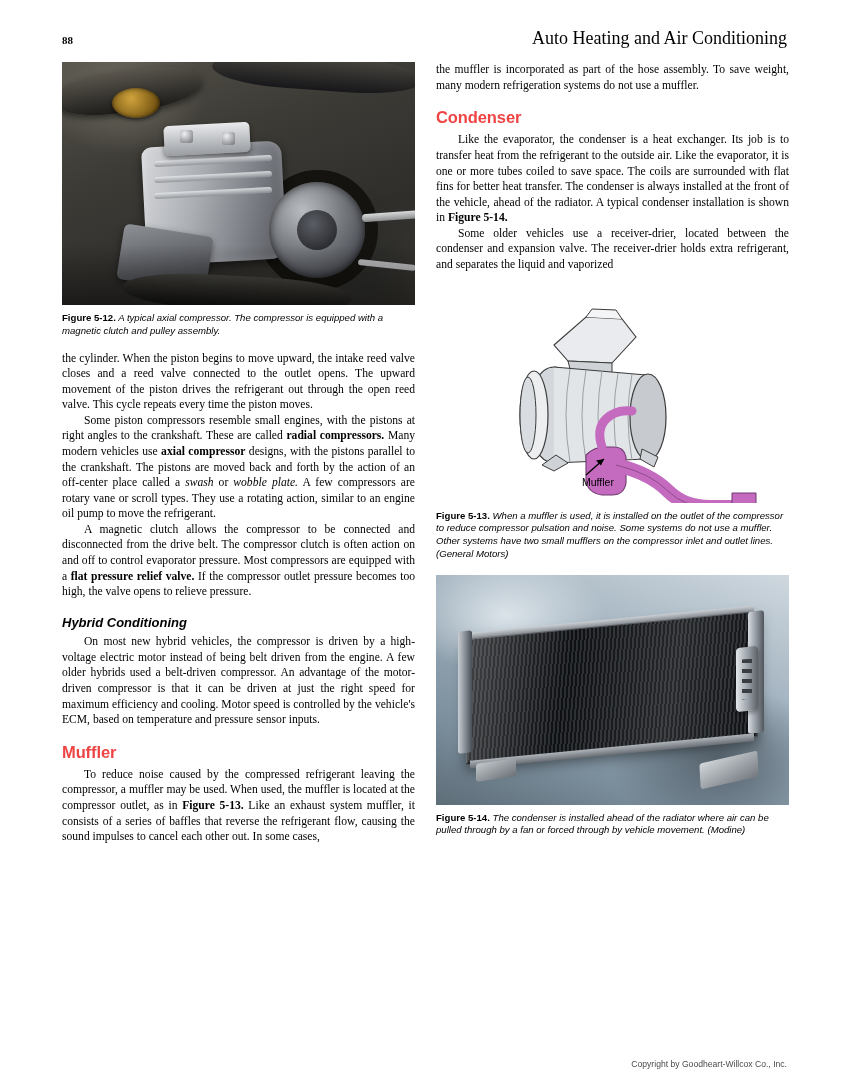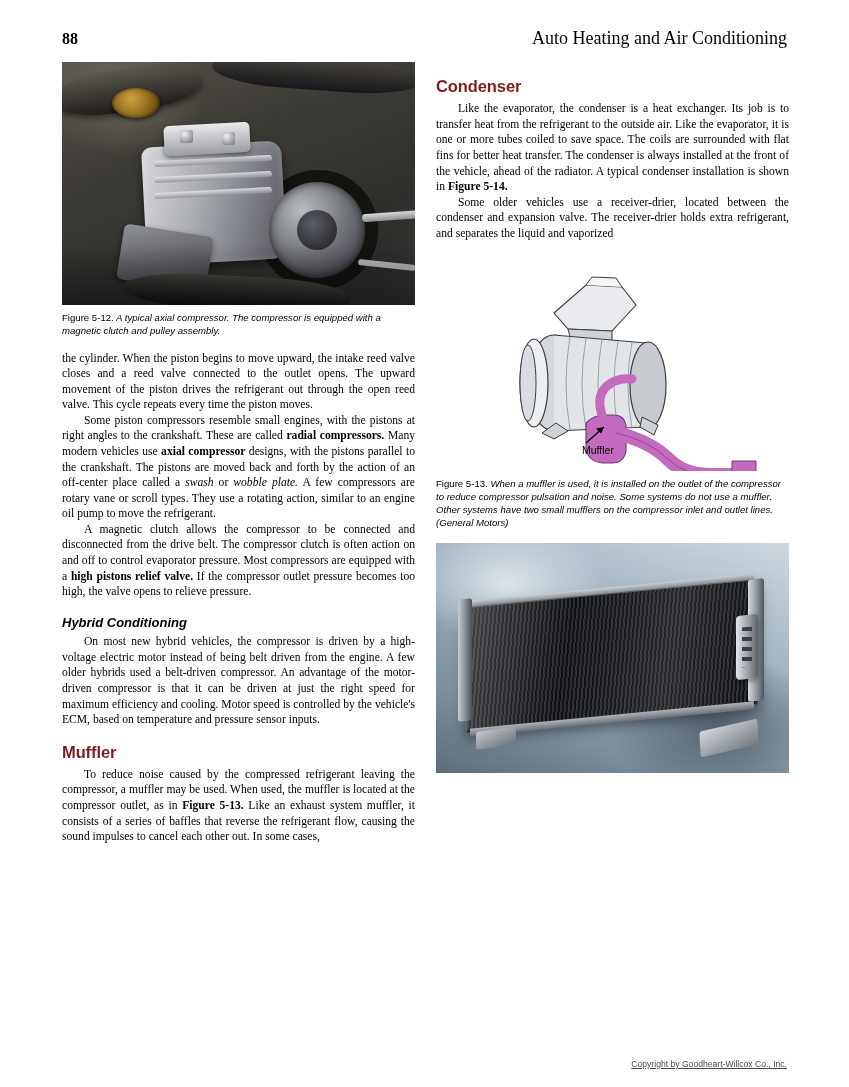--- a/index.html
+++ b/index.html
@@ -20,40 +20,40 @@
   
   .runhead {
     position:absolute;
     left:62px; top:28px;
     width:725px;
     font-size:11.5px;
     display:flex;
     justify-content:space-between;
     align-items:baseline;
   }
-  .runhead .folio { font-weight:bold; font-size:16px; }
+  .runhead .folio { font-weight:bold; font-size:11px; }
   .runhead .booktitle { font-size:18px; }
 
   
   .col {
     position:absolute;
     width:353px;
     top:62px;
     font-size:11.6px;
     line-height:1.345;
     text-align:justify;
   }
   .col.left  { left:62px; }
   .col.right { left:436px; }
 
   p { margin:0; text-indent:22px; text-align:justify; }
   p.noindent { text-indent:0; }
 
   h2.blue {
-    color:#7f1d1d;
+    color:#ef4444;
     font-family:"Liberation Sans", sans-serif;
     font-weight:bold;
     font-size:16.5px;
     margin:13px 0 4px 0;
     letter-spacing:-0.1px;
   }
   h3.sub {
     font-family:"Liberation Sans", sans-serif;
     font-style:italic;
     font-weight:bold;
@@ -62,21 +62,21 @@
   }
 
   .caption {
     font-family:"Liberation Sans", sans-serif;
     font-size:9.6px;
     line-height:1.33;
     text-align:left;
     text-indent:0;
     margin:7px 0 0 0;
   }
-  .caption b { font-weight:normal; font-style:normal; }
+  .caption b { font-weight:bold; font-style:normal; }
   .caption i { font-style:italic; }
 
   .figbox { position:relative; }
 
   
   .photo512 {
     width:353px; height:243px;
     position:relative;
     overflow:hidden;
     background:#3a3a38;
@@ -274,21 +274,20 @@
     transform:skewY(-8deg);
     border-radius:3px;
   }
 
   .copyright {
     position:absolute;
     right:62px; bottom:18px;
     font-family:"Liberation Sans", sans-serif;
     font-size:8.6px;
     color:#4a4a4a;
-    text-decoration:underline;
   }
 </style>
 </head>
 <body>
 
 <div class="page">
 
   <div class="runhead">
     <span class="folio">88</span>
     <span class="booktitle">Auto Heating and Air Conditioning</span>
@@ -318,31 +317,32 @@
         <div class="p512 hoseLow"></div>
         <div class="p512 shadow"></div>
       </div>
       <p class="caption"><b>Figure 5-12.</b><i> A typical axial compressor. The compressor is equipped with a magnetic clutch and pulley assembly.</i></p>
     </div>
 
     <p style="margin-top:13px" class="noindent">the cylinder. When the piston begins to move upward, the intake reed valve closes and a reed valve connected to the outlet opens. The upward movement of the piston drives the refrigerant out through the open reed valve. This cycle repeats every time the piston moves.</p>
 
     <p><span>Some piston compressors resemble small engines, with the pistons at right angles to the crankshaft. These are called </span><b>radial compressors.</b><span> Many modern vehicles use </span><b>axial compressor</b><span> designs, with the pistons parallel to the crankshaft. The pistons are moved back and forth by the action of an off-center place called a </span><i>swash</i><span> or </span><i>wobble plate.</i><span> A few compressors are rotary vane or scroll types. They use a rotating action, similar to an engine oil pump to move the refrigerant.</span></p>
 
-    <p><span>A magnetic clutch allows the compressor to be connected and disconnected from the drive belt. The compressor clutch is often action on and off to control evaporator pressure. Most compressors are equipped with a </span><b>high pistons relief valve.</b><span> If the compressor outlet pressure becomes too high, the valve opens to relieve pressure.</span></p>
+    <p><span>A magnetic clutch allows the compressor to be connected and disconnected from the drive belt. The compressor clutch is often action on and off to control evaporator pressure. Most compressors are equipped with a </span><b>flat pressure relief valve.</b><span> If the compressor outlet pressure becomes too high, the valve opens to relieve pressure.</span></p>
 
     <h3 class="sub">Hybrid Conditioning</h3>
     <p>On most new hybrid vehicles, the compressor is driven by a high-voltage electric motor instead of being belt driven from the engine. A few older hybrids used a belt-driven compressor. An advantage of the motor-driven compressor is that it can be driven at just the right speed for maximum efficiency and cooling. Motor speed is controlled by the vehicle's ECM, based on temperature and pressure sensor inputs.</p>
 
     <h2 class="blue">Muffler</h2>
     <p><span>To reduce noise caused by the compressed refrigerant leaving the compressor, a muffler may be used. When used, the muffler is located at the compressor outlet, as in </span><b>Figure 5-13.</b><span> Like an exhaust system muffler, it consists of a series of baffles that reverse the refrigerant flow, causing the sound impulses to cancel each other out. In some cases,</span></p>
   </div>
 
   <div class="col right">
 
+    <p class="noindent">the muffler is incorporated as part of the hose assembly. To save weight, many modern refrigeration systems do not use a muffler.</p>
 
     <h2 class="blue">Condenser</h2>
     <p><span>Like the evaporator, the condenser is a heat exchanger. Its job is to transfer heat from the refrigerant to the outside air. Like the evaporator, it is one or more tubes coiled to save space. The coils are surrounded with flat fins for better heat transfer. The condenser is always installed at the front of the vehicle, ahead of the radiator. A typical condenser installation is shown in </span><b>Figure 5-14.</b></p>
 
     <p>Some older vehicles use a receiver-drier, located between the condenser and expansion valve. The receiver-drier holds extra refrigerant, and separates the liquid and vaporized</p>
 
     <div class="figbox" style="margin-top:6px">
       <div class="art513">
         <svg width="353" height="224" viewBox="0 0 353 224">
 
@@ -398,18 +398,19 @@
         <div class="p514 core"></div>
         <div class="p514 coreSheen"></div>
         <div class="p514 tankL"></div>
         <div class="p514 tankR"></div>
         <div class="p514 dryer"></div>
         <div class="p514 dryerDots"></div>
         <div class="p514 braceBot"></div>
         <div class="p514 mount"></div>
         <div class="p514 mount2"></div>
       </div>
+      <p class="caption"><b>Figure 5-14.</b><i> The condenser is installed ahead of the radiator where air can be pulled through by a fan or forced through by vehicle movement. (Modine)</i></p>
     </div>
   </div>
 
   <div class="copyright">Copyright by Goodheart-Willcox Co., Inc.</div>
 
 </div>
 
 </body></html>

